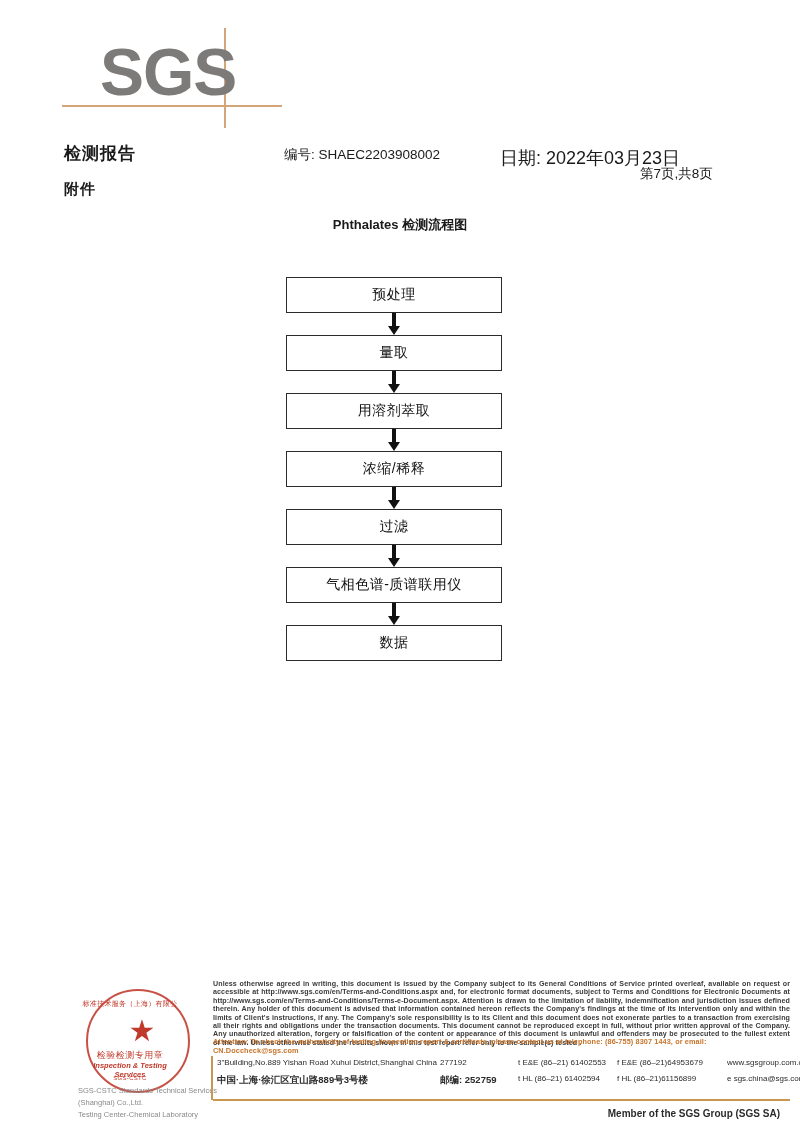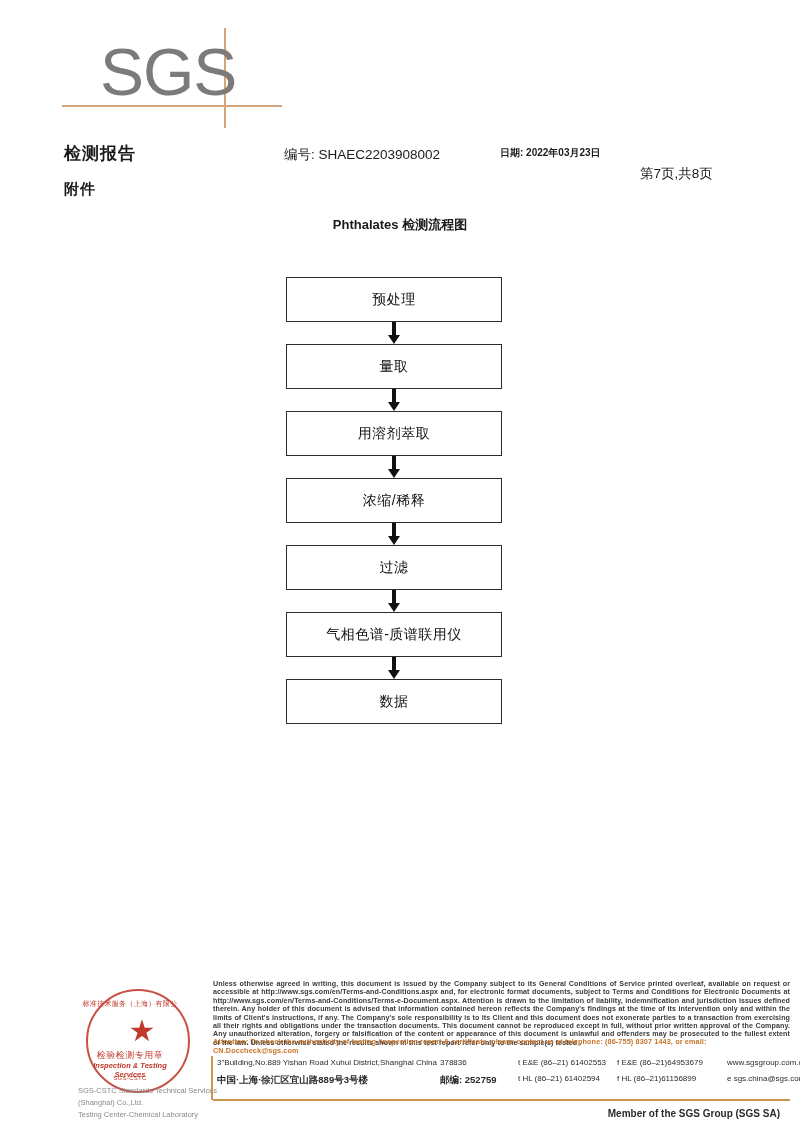--- a/index.html
+++ b/index.html
@@ -22,21 +22,21 @@
     left: 100px;
     top: 36px;
     width: 180px;
     height: 80px;
   }
   .logo-text {
     position: absolute;
     left: 0;
     top: 0;
     font-family: "Liberation Sans", "DejaVu Sans", sans-serif;
-    font-weight: normal;
+    font-weight: bold;
     font-size: 66px;
     letter-spacing: -1px;
     color: #7d7b79;
     line-height: 72px;
   }
   .logo-rule-h {
     position: absolute;
     left: -38px;
     top: 69px;
     width: 220px;
@@ -73,23 +73,22 @@
     position: absolute;
     left: 284px;
     top: 4px;
     font-size: 13.5px;
     white-space: nowrap;
   }
   .hdr-date {
     position: absolute;
     left: 500px;
     top: 4px;
-    font-size: 10px;
+    font-size: 18px;
     white-space: nowrap;
-    font-weight: bold;
   }
   .hdr-page {
     position: absolute;
     left: 640px;
     top: 4px;
     font-size: 13.5px;
     white-space: nowrap;
     margin-top: 19px;
   }
   .hdr-attach {
@@ -113,21 +112,21 @@
   }
   .flow {
     position: absolute;
     left: 286px;
     top: 277px;
     width: 218px;
   }
   .flow-step {
     position: relative;
     width: 216px;
-    height: 45px;
+    height: 36px;
     border: 1.5px solid #2b2b2b;
     background: #ffffff;
     box-sizing: border-box;
     display: flex;
     align-items: center;
     justify-content: center;
     font-size: 14px;
     color: #111;
     letter-spacing: 0.5px;
   }
@@ -403,21 +402,21 @@
   </div>
 
   <div class="legal">Unless otherwise agreed in writing, this document is issued by the Company subject to its General Conditions of Service printed overleaf, available on request or accessible at http://www.sgs.com/en/Terms-and-Conditions.aspx and, for electronic format documents, subject to Terms and Conditions for Electronic Documents at http://www.sgs.com/en/Terms-and-Conditions/Terms-e-Document.aspx. Attention is drawn to the limitation of liability, indemnification and jurisdiction issues defined therein. Any holder of this document is advised that information contained hereon reflects the Company's findings at the time of its intervention only and within the limits of Client's instructions, if any. The Company's sole responsibility is to its Client and this document does not exonerate parties to a transaction from exercising all their rights and obligations under the transaction documents. This document cannot be reproduced except in full, without prior written approval of the Company. Any unauthorized alteration, forgery or falsification of the content or appearance of this document is unlawful and offenders may be prosecuted to the fullest extent of the law. Unless otherwise stated the results shown in this test report refer only to the sample(s) tested .</div>
   <div class="legal-attention">Attention: To check the authenticity of testing /inspection report &amp; certificate, please contact us at telephone: (86-755) 8307 1443, or email: CN.Doccheck@sgs.com</div>
 
   <div class="addr-rule-v"></div>
   <div class="addr-rule-h"></div>
 
   <div class="addr-row r1">
     <span class="addr-street">3"Building,No.889 Yishan Road Xuhui District,Shanghai China</span>
-    <span class="addr-zip">378836</span>
+    <span class="addr-zip">277192</span>
     <span class="addr-tel">t E&amp;E (86–21) 61402553</span>
     <span class="addr-fax">f E&amp;E (86–21)64953679</span>
     <span class="addr-web">www.sgsgroup.com.cn</span>
   </div>
 
   <div class="addr-row r2">
     <span class="addr-street">中国·上海·徐汇区宜山路889号3号楼</span>
     <span class="addr-zip">邮编: 252759</span>
     <span class="addr-tel">t HL (86–21) 61402594</span>
     <span class="addr-fax">f HL (86–21)61156899</span>

